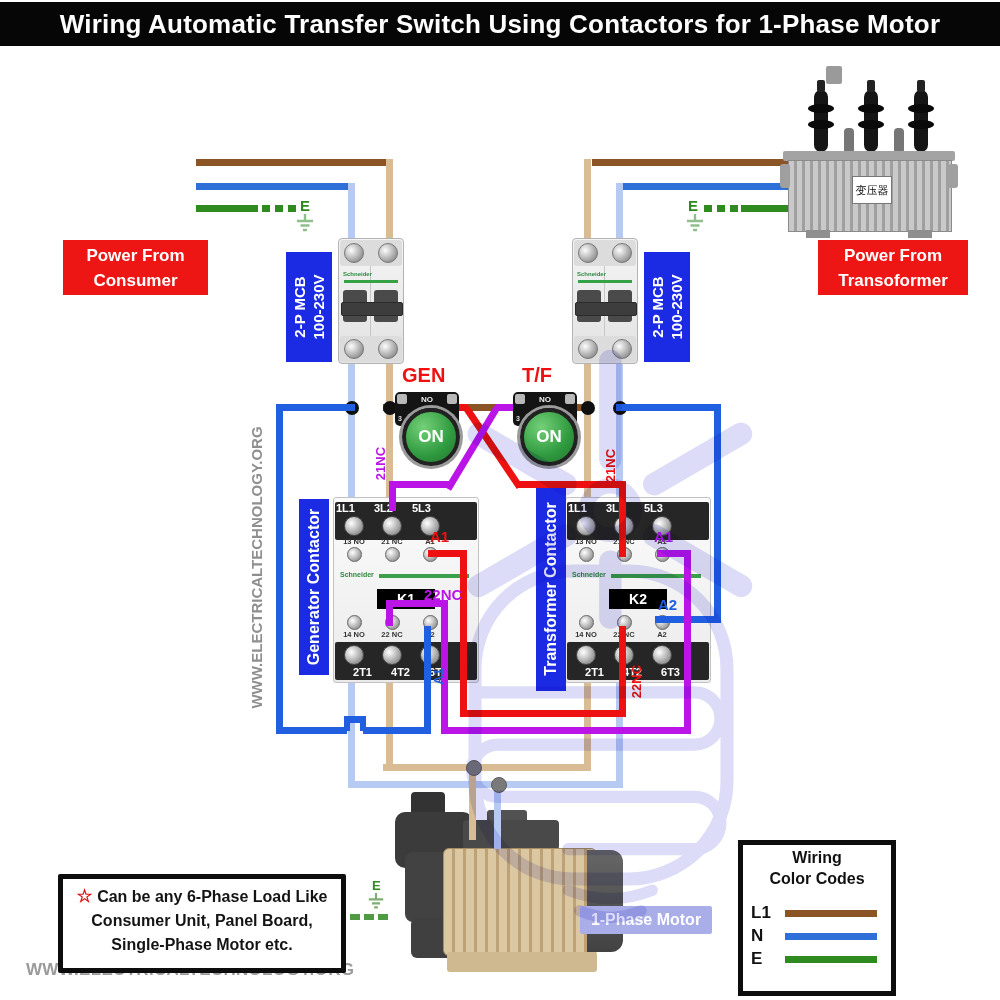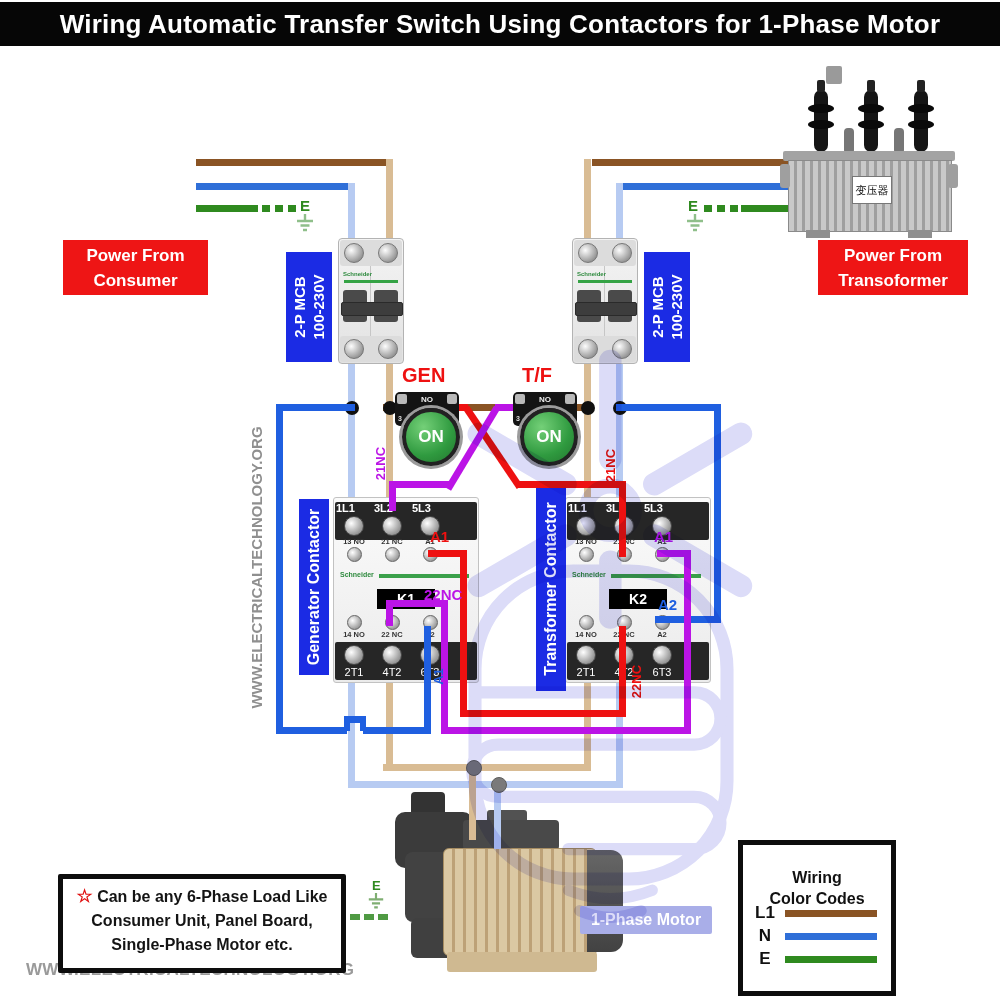--- a/index.html
+++ b/index.html
@@ -49,44 +49,44 @@
   .btntag{position:absolute;color:#ee1111;font-weight:800;font-size:20px;z-index:25}
   
   .contactor{position:absolute;width:146px;height:186px;z-index:15}
   .ct-body{position:absolute;inset:0;background:linear-gradient(#fbfbfb,#ebebeb);border:1px solid #c2c2c2;border-radius:3px}
   .ct-block{position:absolute;left:2px;width:142px;height:38px;background:#262626;border-radius:2px}
   .ct-col{position:absolute;width:36px;top:0;height:100%}
   .c1{left:1px}.c2{left:39px}.c3{left:77px}
   .ct-tlabel{display:block;color:#fff;font-size:11px;font-weight:700;line-height:13px}
   .ct-screw{display:block;width:18px;height:18px;margin:1px auto;border-radius:50%;
             background:radial-gradient(circle at 35% 35%,#fff,#9e9e9e 65%,#707070);border:1px solid #4a4a4a}
-  .ct-blabel{display:block;text-align:center;color:#fff;font-size:11px;font-weight:400;line-height:13px}
+  .ct-blabel{display:block;text-align:right;color:#fff;font-size:11px;font-weight:700;line-height:13px}
   .ct-mid,.ct-low{position:absolute;left:2px;width:142px;height:30px}
   .ct-mlabel{display:block;text-align:center;color:#333;font-size:7.5px;font-weight:700;line-height:9px;white-space:nowrap}
   .ct-mscrew{display:block;width:13px;height:13px;margin:1px auto 0;border-radius:50%;
              background:radial-gradient(circle at 35% 35%,#fff,#a5a5a5 65%,#787878);border:1px solid #666}
   .ct-brand{position:absolute;left:7px;top:74px;font-size:7px;color:#2e8a3e;font-weight:700}
   .ct-strip{position:absolute;left:46px;top:77px;width:90px;height:4px;background:#3aa04a}
   .ct-kbox{position:absolute;left:44px;top:92px;width:58px;height:20px;background:#000;color:#fff;
            text-align:center;font-weight:800;font-size:14px;line-height:20px;z-index:2}
   
   .tagred{color:#ee1111}.tagpur{color:#bb14e6}.tagblu{color:#1f5fe0}
   .htag{position:absolute;font-size:15px;font-weight:800;z-index:24;white-space:nowrap}
   .vtag{z-index:24;font-size:13px;font-weight:800}
   .etag{position:absolute;color:#2f8a1f;font-weight:800;font-size:15px;z-index:9}
   
   .notebox{position:absolute;left:58px;top:874px;width:278px;height:84px;background:#fff;
            border:5px solid #0d0d0d;border-radius:2px;z-index:30;text-align:center;
            font-size:16px;font-weight:700;color:#141414;line-height:24px;padding-top:5px}
   .star{color:#e01010;font-size:18px}
   .legend{position:absolute;left:738px;top:840px;width:148px;height:146px;background:#fff;
           border:5px solid #0d0d0d;z-index:30}
-  .leg-title{text-align:center;font-size:16px;font-weight:700;color:#111;line-height:21px;margin-top:22px}
+  .leg-title{text-align:center;font-size:16px;font-weight:700;color:#111;line-height:21px;margin-top:2px}
   .leg-row{position:absolute;height:18px}
-  .leg-lab{position:absolute;left:8px;width:28px;text-align:center;font-size:17px;font-weight:800;color:#111}
+  .leg-lab{position:absolute;left:8px;width:28px;font-size:17px;font-weight:800;color:#111}
   .leg-bar{position:absolute;left:42px;top:7px;width:92px;height:7px}
   .wm-bottom{position:absolute;left:26px;top:960px;color:#9a9a9a;font-size:17px;font-weight:600;letter-spacing:.3px;z-index:2}
   .wm-side{color:#8f8f8f;font-size:15px;font-weight:600;z-index:2}
   .motorlabel{position:absolute;left:580px;top:906px;width:132px;height:28px;background:#a9aee8;border-radius:2px;
               color:#fff;font-weight:800;font-size:16px;text-align:center;line-height:28px;z-index:30}
   .logo-wm{position:absolute;left:335px;top:320px;z-index:40;mix-blend-mode:multiply;pointer-events:none}
   
   .genset{position:absolute;left:30px;top:95px;width:172px;height:135px;z-index:15}
   .gen-body{position:absolute;left:2px;top:6px;width:162px;height:96px;background:#f2b625;border:1px solid #c79a12;border-radius:5px}
   .gen-strip{position:absolute;left:2px;top:6px;width:24px;height:96px;background:#e9ad1b;border-right:1px solid #c79a12;border-radius:5px 0 0 5px}

